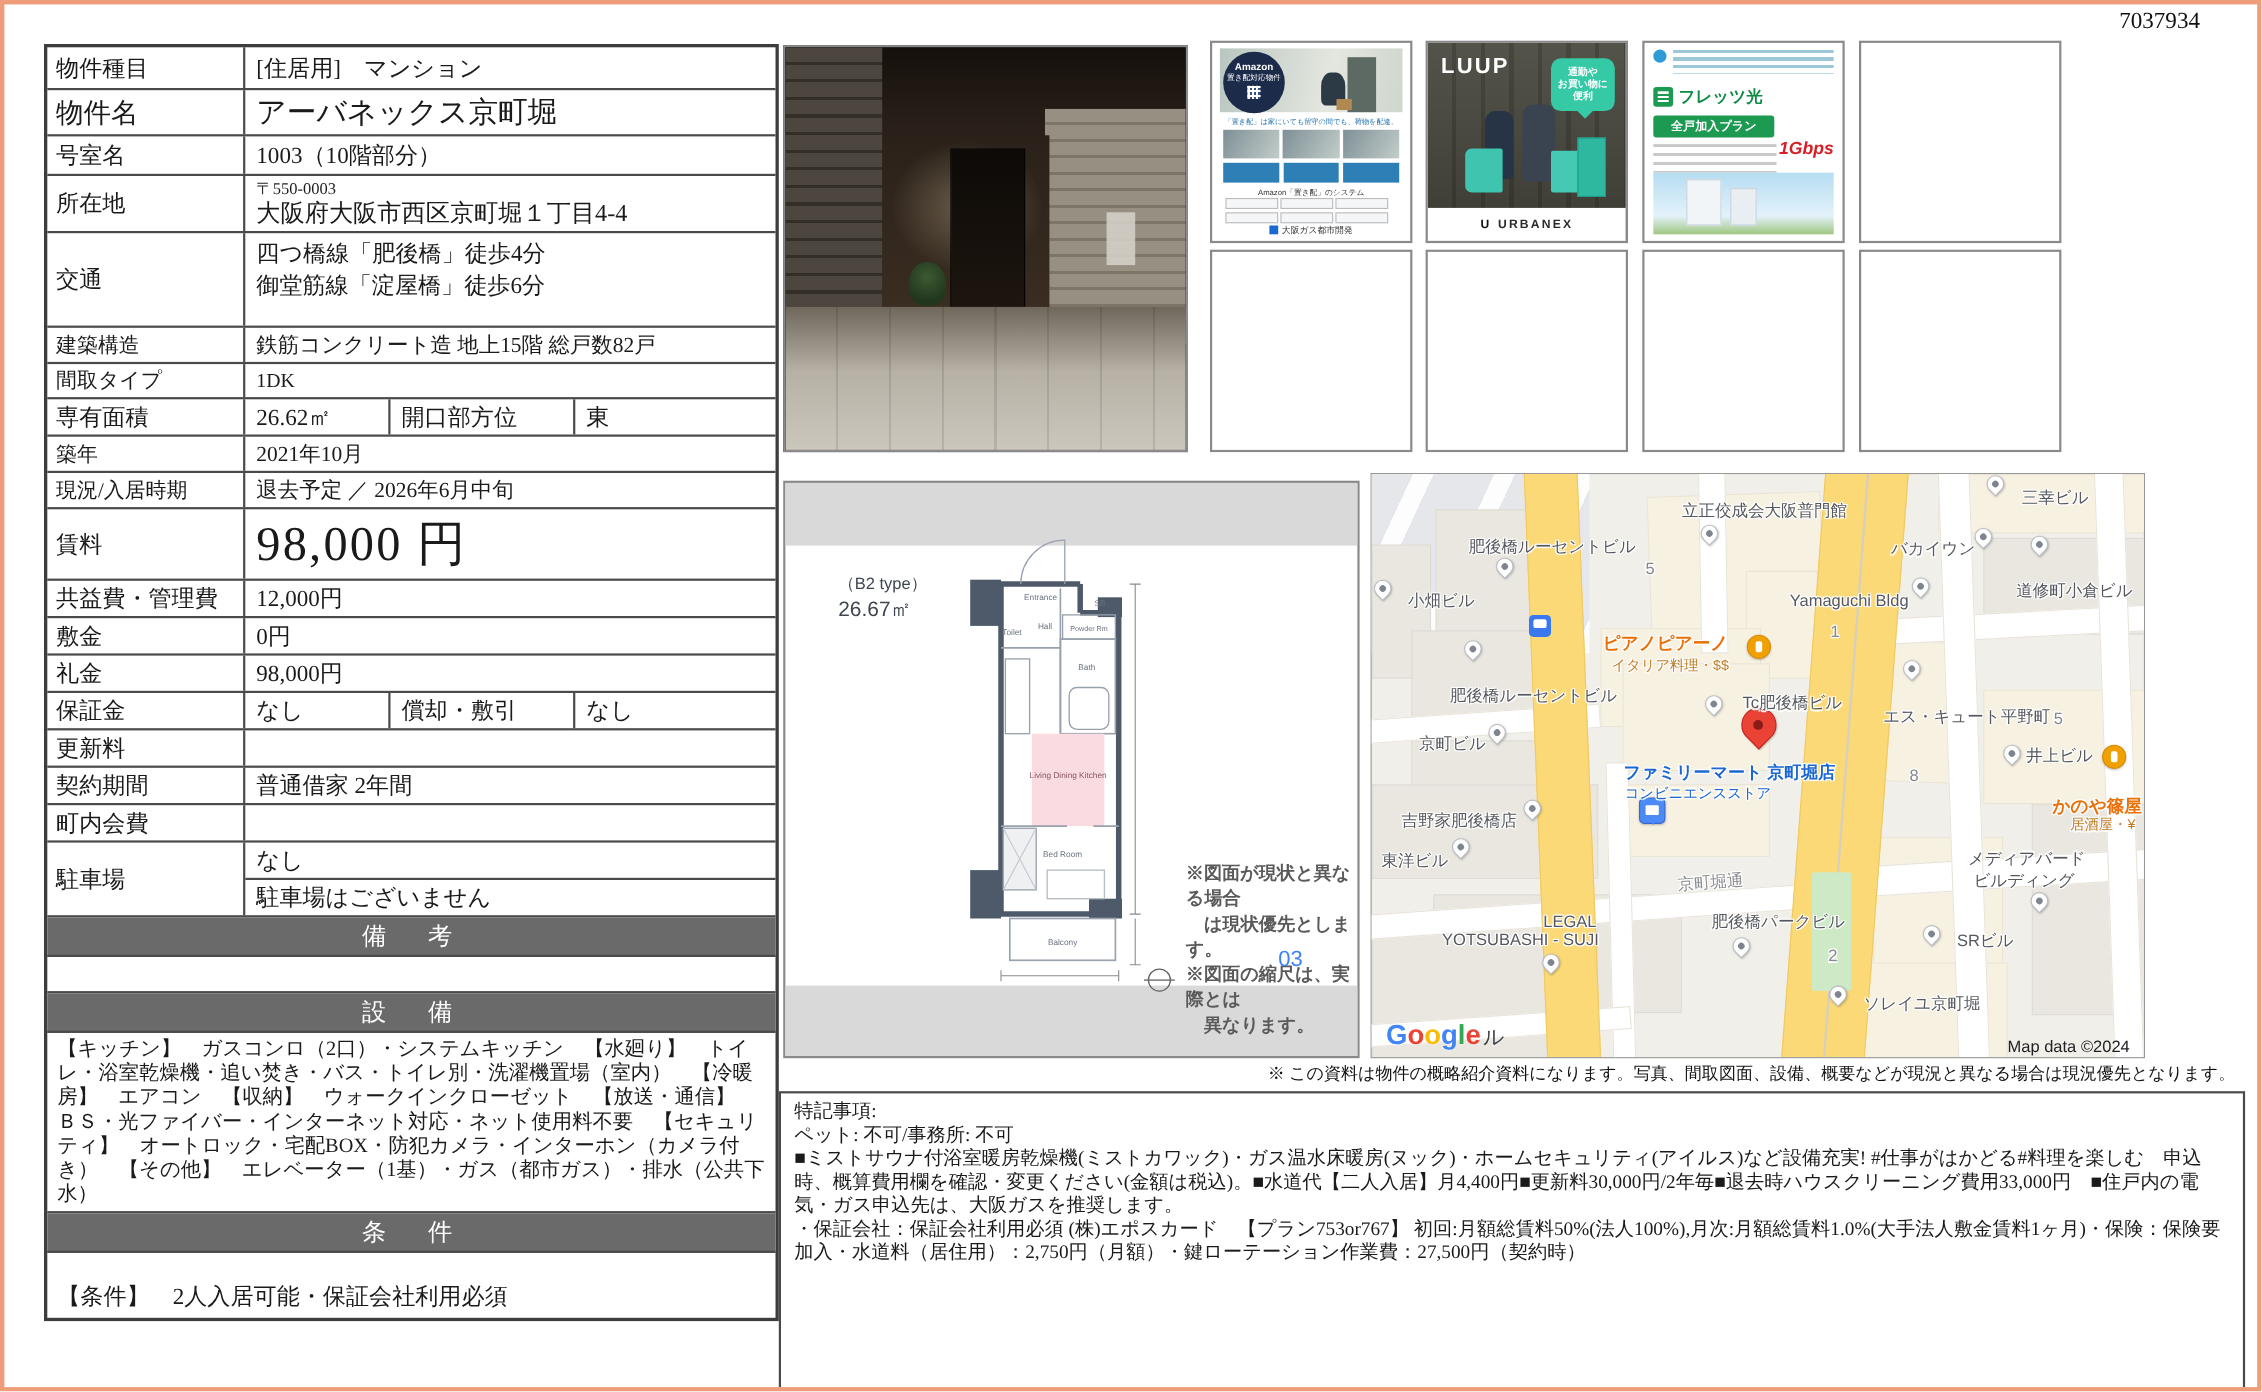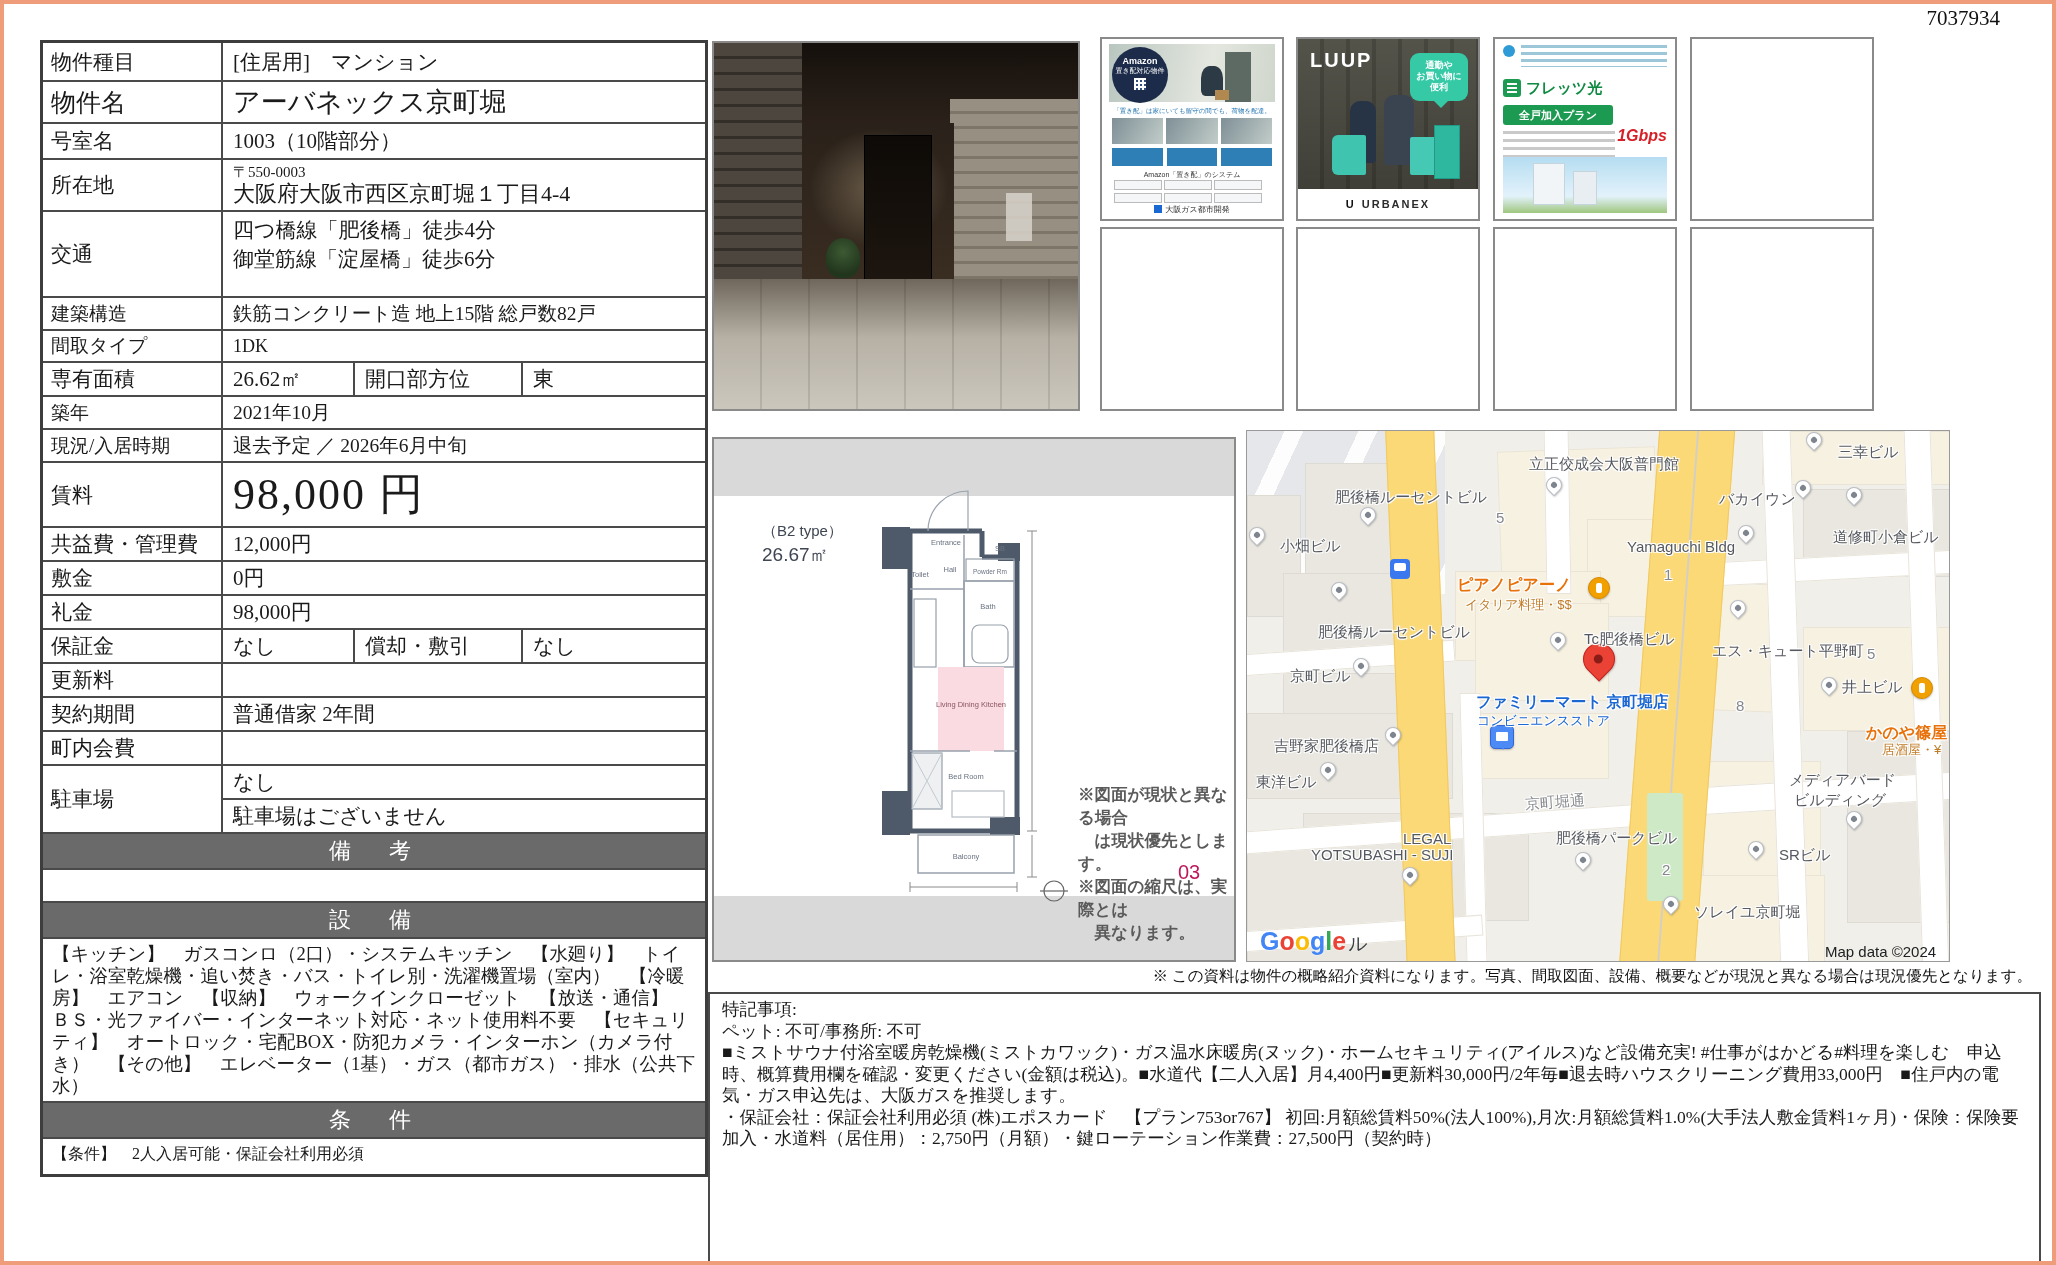--- a/index.html
+++ b/index.html
@@ -21,21 +21,21 @@
   .acc-line{font-size:21px;line-height:29px;}
   .tsubcell{width:130px;min-width:130px;box-sizing:border-box;padding:2px 10px;font-size:21px;display:flex;align-items:center;}
   .tsublabel{width:170px;min-width:170px;box-sizing:border-box;border-left:2px solid #4a4a4a;border-right:2px solid #4a4a4a;padding:2px 10px;font-size:21px;display:flex;align-items:center;}
   .tsubval{flex:1;box-sizing:border-box;padding:2px 10px;font-size:21px;display:flex;align-items:center;}
   .tval-stack{flex:1;display:flex;flex-direction:column;}
   .tval-stack > div{box-sizing:border-box;padding:2px 10px;font-size:21px;min-height:31px;display:flex;align-items:center;}
   .tval-stack > div:first-child{border-bottom:2px solid #4a4a4a;}
   .sec-head{background:#6a6a6a;color:#fff;text-align:center;font-size:22px;letter-spacing:8px;padding:2px 0;border-bottom:2px solid #4a4a4a;}
   .sec-body{box-sizing:border-box;padding:4px 9px;font-size:18.5px;line-height:22px;border-bottom:2px solid #4a4a4a;}
   .sec-body.blank{min-height:33px;}
-  .sec-body.cond{min-height:35px;border-bottom:none;font-size:16px;}
+  .sec-body.cond{min-height:35px;border-bottom:none;font-size:21px;margin-top:24px;}
   
   .photo{position:absolute;left:708px;top:37px;width:368px;height:370px;box-sizing:border-box;border:2px solid #8a8a8a;overflow:hidden;background:#1d1814;}
   .ph-ceiling{position:absolute;left:0;top:0;right:0;height:80px;background:linear-gradient(#15100c,#2b211a);}
   .ph-left{position:absolute;left:0;top:0;width:88px;bottom:0;
      background:repeating-linear-gradient(#4c463f 0 13px,#332e28 13px 16px);}
   .ph-right{position:absolute;right:0;top:56px;width:128px;bottom:96px;
      background:repeating-linear-gradient(#968f82 0 12px,#7d7568 12px 15px);}
   .ph-back{position:absolute;left:88px;top:80px;width:152px;height:170px;background:linear-gradient(#2a211a,#3b2e22);}
   .ph-door{position:absolute;left:150px;top:92px;width:66px;height:150px;background:linear-gradient(#0d0a07,#1e1610);border:1px solid #000;}
   .ph-glow{position:absolute;left:95px;top:85px;width:140px;height:120px;background:radial-gradient(ellipse at center,rgba(255,235,190,.28),rgba(0,0,0,0) 70%);}
@@ -88,21 +88,21 @@
   .fl-photo{position:absolute;left:8px;bottom:6px;right:8px;height:56px;background:linear-gradient(#b5ddf1,#e3f2fb 70%,#9fc77f);}
   .fl-bld1{position:absolute;left:30px;bottom:8px;width:30px;height:40px;background:#f2f5f7;border:1px solid #c6d4dd;}
   .fl-bld2{position:absolute;left:70px;bottom:8px;width:22px;height:32px;background:#e8eef2;border:1px solid #c6d4dd;}
   
   .fp{position:absolute;left:708px;top:433px;width:524px;height:525px;box-sizing:border-box;border:2px solid #8a8a8a;background:#fff;overflow:hidden;}
   .fp-band-top{position:absolute;left:0;top:0;right:0;height:57px;background:#d9d9d9;}
   .fp-band-bot{position:absolute;left:0;bottom:0;right:0;height:64px;background:#d9d9d9;}
   .fp-type{position:absolute;left:48px;top:80px;font:15px "Liberation Sans",sans-serif;color:#3f4652;line-height:24px;}
   .fp-type .a{font-size:19px;}
   .fp-notes{position:absolute;left:364px;top:344px;font:bold 16.5px "Liberation Sans",sans-serif;color:#5a5a5a;line-height:23px;}
-  .fp-page{position:absolute;left:464px;top:422px;font:20px "Liberation Sans",sans-serif;color:#be185d;}
+  .fp-page{position:absolute;left:448px;top:422px;font:20px "Liberation Sans",sans-serif;color:#3b82f6;}
   .fp-svg{position:absolute;left:0;top:0;}
   
   .map{position:absolute;left:1242px;top:426px;width:704px;height:532px;box-sizing:border-box;border:1px solid #999;background:#f1efe9;overflow:hidden;font-family:"Liberation Sans",sans-serif;}
   .map-diag{position:absolute;left:-12px;top:-12px;width:210px;height:175px;background:repeating-linear-gradient(115deg,#e5e7eb 0 50px,#fdfdfd 50px 67px);z-index:1;}
   .blk{position:absolute;z-index:2;border:1px solid rgba(0,0,0,0.05);}
   .blk.gray{background:#e9e7e0;}
   .blk.cream{background:#f7f1e2;}
   .road{position:absolute;background:#fff;border:1px solid #e8e4da;z-index:3;}
   .yroad{position:absolute;background:#fbd977;border-left:1px solid #f0c964;border-right:1px solid #f0c964;z-index:3;}
   .yroad.big:before{content:"";position:absolute;left:50%;top:0;bottom:0;width:2px;background:#d4cfc2;}

